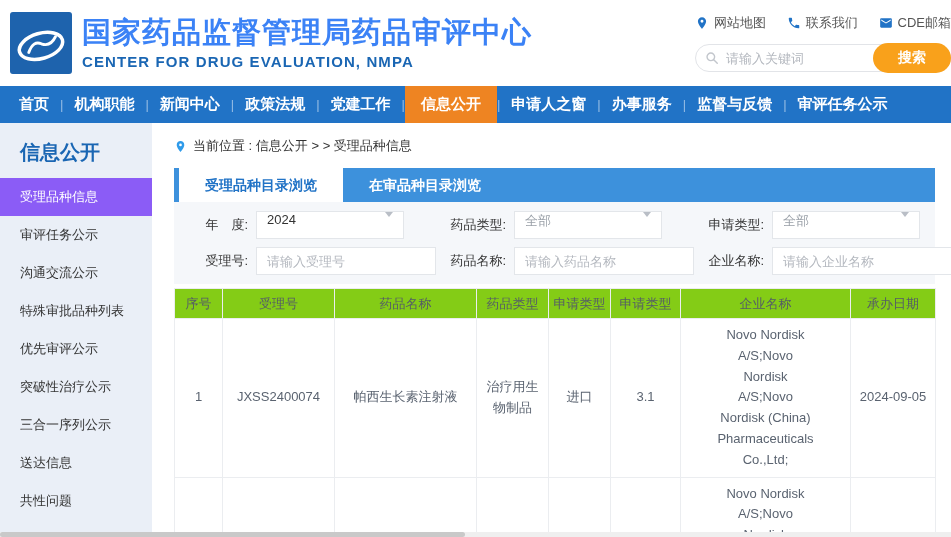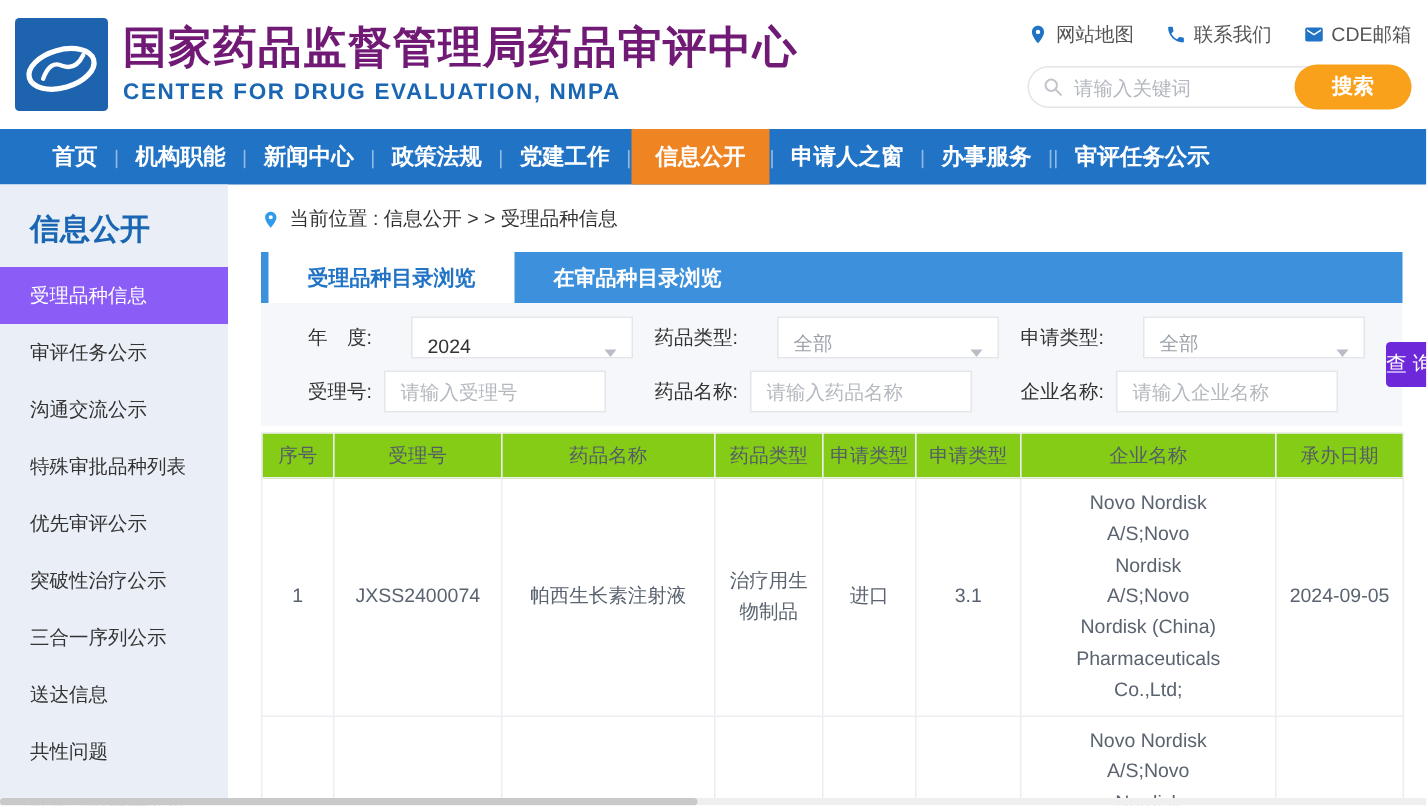--- a/index.html
+++ b/index.html
@@ -5,35 +5,35 @@
   * { margin:0; padding:0; box-sizing:border-box; }
   html,body { width:951px; height:537px; overflow:hidden; }
   body { font-family:"Liberation Sans","DejaVu Sans",sans-serif; background:#fff; }
   .page { position:relative; width:951px; height:537px; overflow:hidden; background:#fff; }
 
   
   .site-header { height:86px; display:flex; align-items:center; padding-left:10px; position:relative; background:#fff; }
   .logo { width:62px; height:62px; flex-shrink:0; }
   .logo svg { width:62px; height:62px; display:block; }
   .title-block { margin-left:10px; }
-  .site-title { font-size:29px; font-weight:700; color:#701a75; letter-spacing:1px; line-height:1.15; }
+  .site-title { font-size:29px; font-weight:700; color:#3b82f6; letter-spacing:1px; line-height:1.15; }
   .site-subtitle { font-size:15px; font-weight:700; color:#1a66b3; letter-spacing:1.1px; margin-top:4px; }
 
-  .header-right { position:absolute; right:10px; top:14px; width:256px; }
+  .header-right { position:absolute; right:0; top:14px; width:256px; }
   .header-links { display:flex; justify-content:space-between; }
   .header-link { display:flex; align-items:center; gap:5px; font-size:13px; color:#555; text-decoration:none; cursor:pointer; }
   .header-link svg { width:14px; height:14px; fill:#2173c6; flex-shrink:0; }
   .search-box { margin-top:11px; position:relative; height:30px; }
   .search-box input { width:100%; height:28px; margin-top:1px; border:1px solid #e2e4e8; border-radius:14px; padding:0 84px 0 30px; font-size:13px; color:#333; outline:none; }
   .search-box input::placeholder { color:#b4b8bf; }
   .search-icon { position:absolute; left:10px; top:8px; width:14px; height:14px; }
   .search-btn { position:absolute; right:0; top:0; width:78px; height:30px; border:none; border-radius:15px; background:#f9a11b; color:#fff; font-size:14px; font-weight:700; cursor:pointer; }
 
   
-  .main-nav { height:37px; background:#2173c6; display:flex; align-items:stretch; padding-left:24px; }
+  .main-nav { height:37px; background:#2173c6; display:flex; align-items:stretch; padding-left:8px; }
   .nav-item { display:flex; align-items:center; padding:0 11px; color:#fff; font-size:15px; font-weight:700; text-decoration:none; cursor:pointer; white-space:nowrap; }
   .nav-item.active { background:#ee8422; padding:0 16px; }
   .nav-sep { display:flex; align-items:center; color:rgba(255,255,255,.5); font-size:13px; }
 
   
   .content { display:flex; height:414px; }
   .sidebar { width:152px; flex-shrink:0; background:#eaeff7; overflow:hidden; }
   .sidebar-title { color:#1a66b3; font-size:20px; font-weight:700; padding:16px 0 12px 20px; }
   .side-item { font-size:13px; color:#333; padding:12px 0 12px 20px; cursor:pointer; line-height:14px; }
   .side-item.active { background:#8b5cf6; color:#fff; }
@@ -44,24 +44,24 @@
 
   .tabbar { background:#3d91dc; height:34px; display:flex; padding-left:5px; }
   .tab { line-height:34px; padding:0 26px; color:#fff; font-size:14px; font-weight:700; cursor:pointer; white-space:nowrap; }
   .tab.active { background:#fff; color:#2173c6; }
 
   
   .filters { background:#f5f7fa; padding:9px 0 9px 12px; display:flex; align-items:center; }
   .filter-grid { display:grid; grid-template-columns:repeat(3,auto); column-gap:8px; row-gap:8px; }
   .fgroup { display:flex; align-items:center; }
   .fgroup label { width:62px; text-align:right; font-size:13px; color:#333; margin-right:8px; flex-shrink:0; white-space:nowrap; }
-  .select { width:148px; height:28px; background:#fff; border:1px solid #e3e6ea; display:flex; align-items:flex-end; justify-content:space-between; padding:0 10px; font-size:13px; color:#333; cursor:pointer;margin-left:18px; }
+  .select { width:148px; height:28px; background:#fff; border:1px solid #e3e6ea; display:flex; align-items:flex-start; justify-content:space-between; padding:0 10px; font-size:13px; color:#333; cursor:pointer; }
   .select-value.muted { color:#9aa0a8; }
   .caret { width:0; height:0; border-left:4px solid transparent; border-right:4px solid transparent; border-top:5px solid #b9bec6; }
-  .fgroup input { width:148px; height:28px; border:1px solid #e3e6ea; padding:0 10px; font-size:13px; color:#737373; outline:none; background:#fff; }
+  .fgroup input { width:180px; height:28px; border:1px solid #e3e6ea; padding:0 10px; font-size:13px; color:#737373; outline:none; background:#fff; }
   .fgroup input::placeholder { color:#b4b8bf; }
   .query-btn { width:58px; height:30px; background:#6d28d9; border:none; border-radius:3px; color:#fff; font-size:14px; margin-left:14px; cursor:pointer; white-space:nowrap; }
 
   
   table.results { border-collapse:collapse; width:100%; margin-top:4px; background:#fff; table-layout:fixed; }
   table.results th { border:1px solid #ebedf0; background:#84cc16; font-weight:400; font-size:13px; color:#555d66; height:30px; }
   table.results td { border:1px solid #ebedf0; text-align:center; font-size:13px; color:#5a6370; padding:6px 8px; line-height:1.6; }
   table.results tbody tr { height:106px; }
   .company { width:98px; margin:0 auto; word-wrap:break-word; }
 
@@ -131,20 +131,21 @@
       <a class="nav-item">政策法规</a>
       <span class="nav-sep">|</span>
       <a class="nav-item">党建工作</a>
       <span class="nav-sep">|</span>
       <a class="nav-item active">信息公开</a>
       <span class="nav-sep">|</span>
       <a class="nav-item">申请人之窗</a>
       <span class="nav-sep">|</span>
       <a class="nav-item">办事服务</a>
       <span class="nav-sep">|</span>
+      <a class="nav-item">监督与反馈</a>
       <span class="nav-sep">|</span>
       <a class="nav-item">审评任务公示</a>
     </nav>
 
   <div class="content">
     <aside class="sidebar">
       <div class="sidebar-title">信息公开</div>
       <div>
           <div class="side-item active">受理品种信息</div>
           <div class="side-item">审评任务公示</div>

